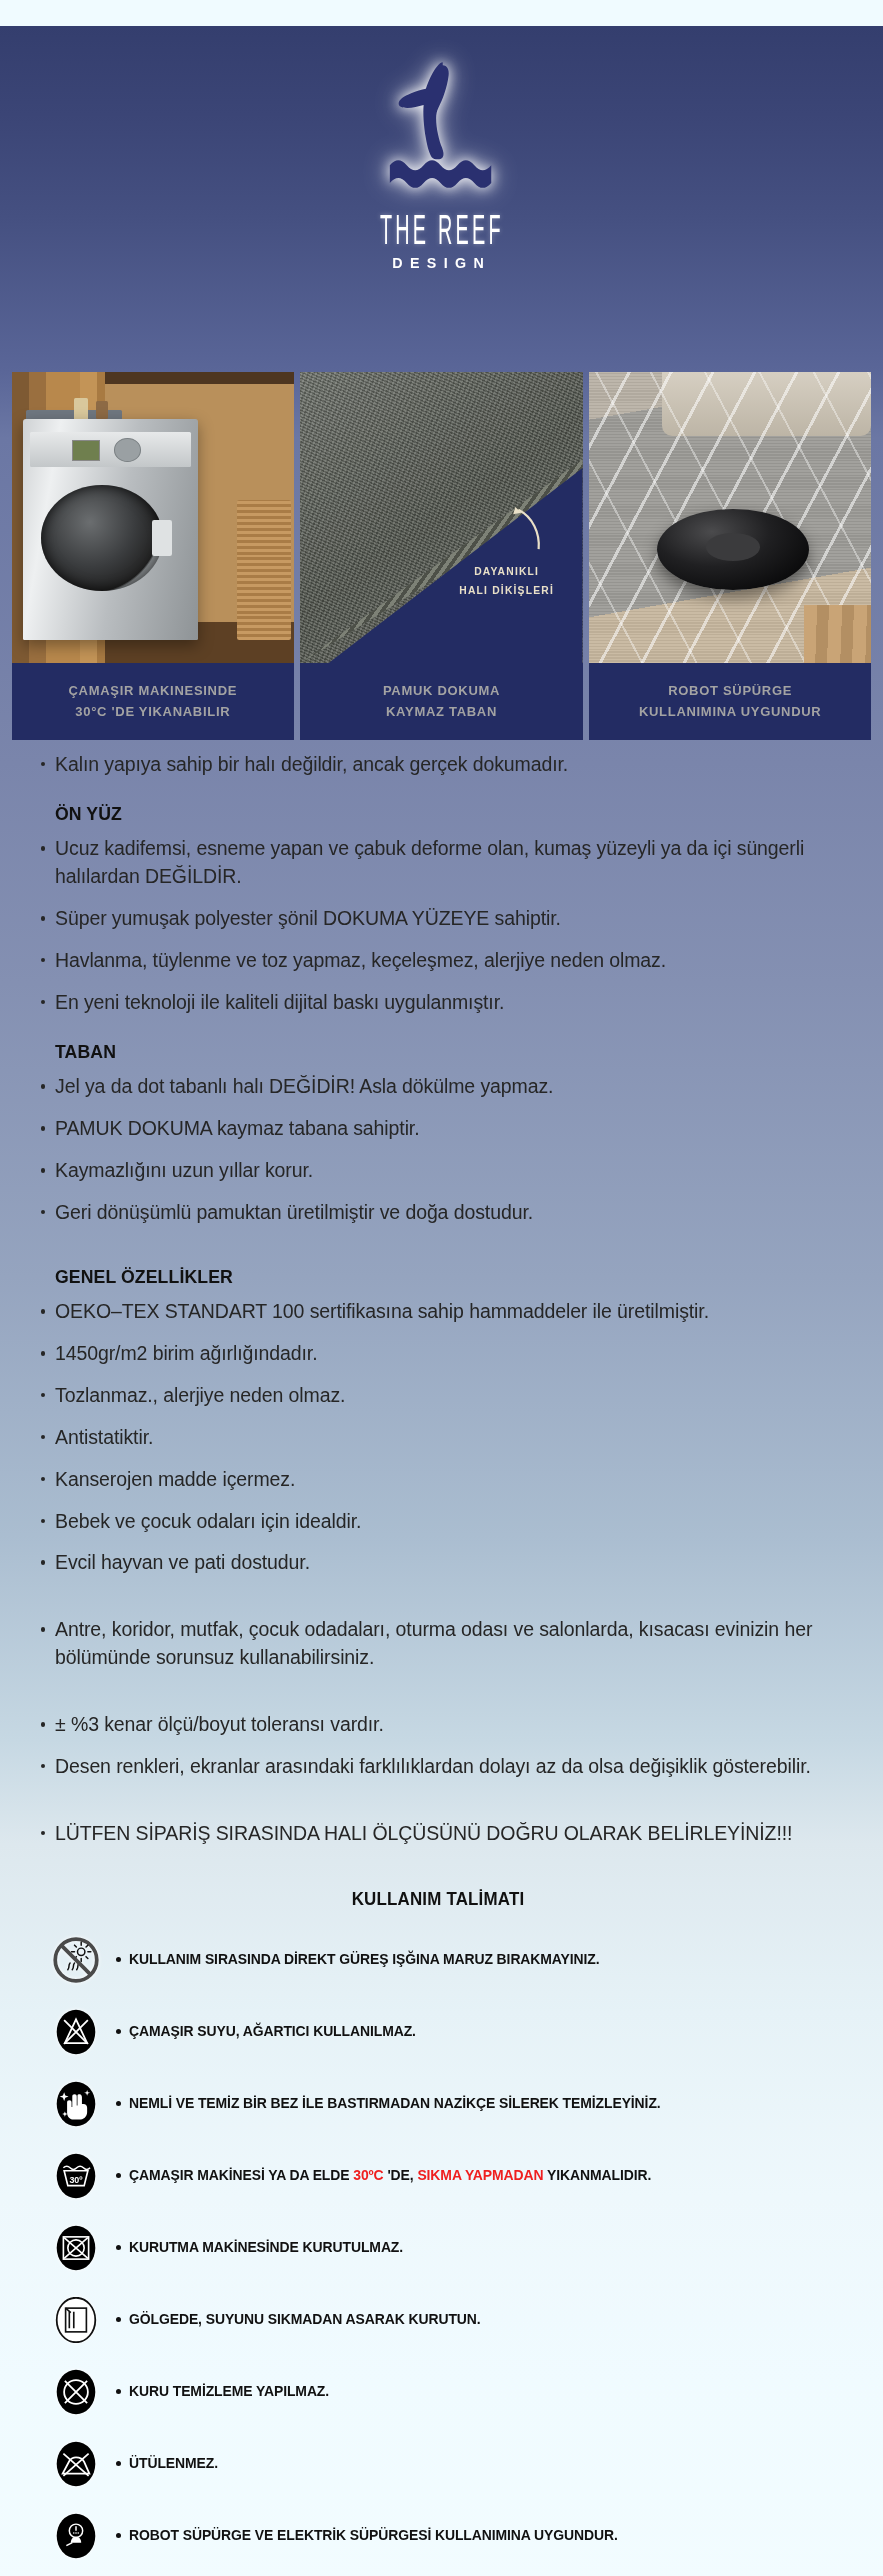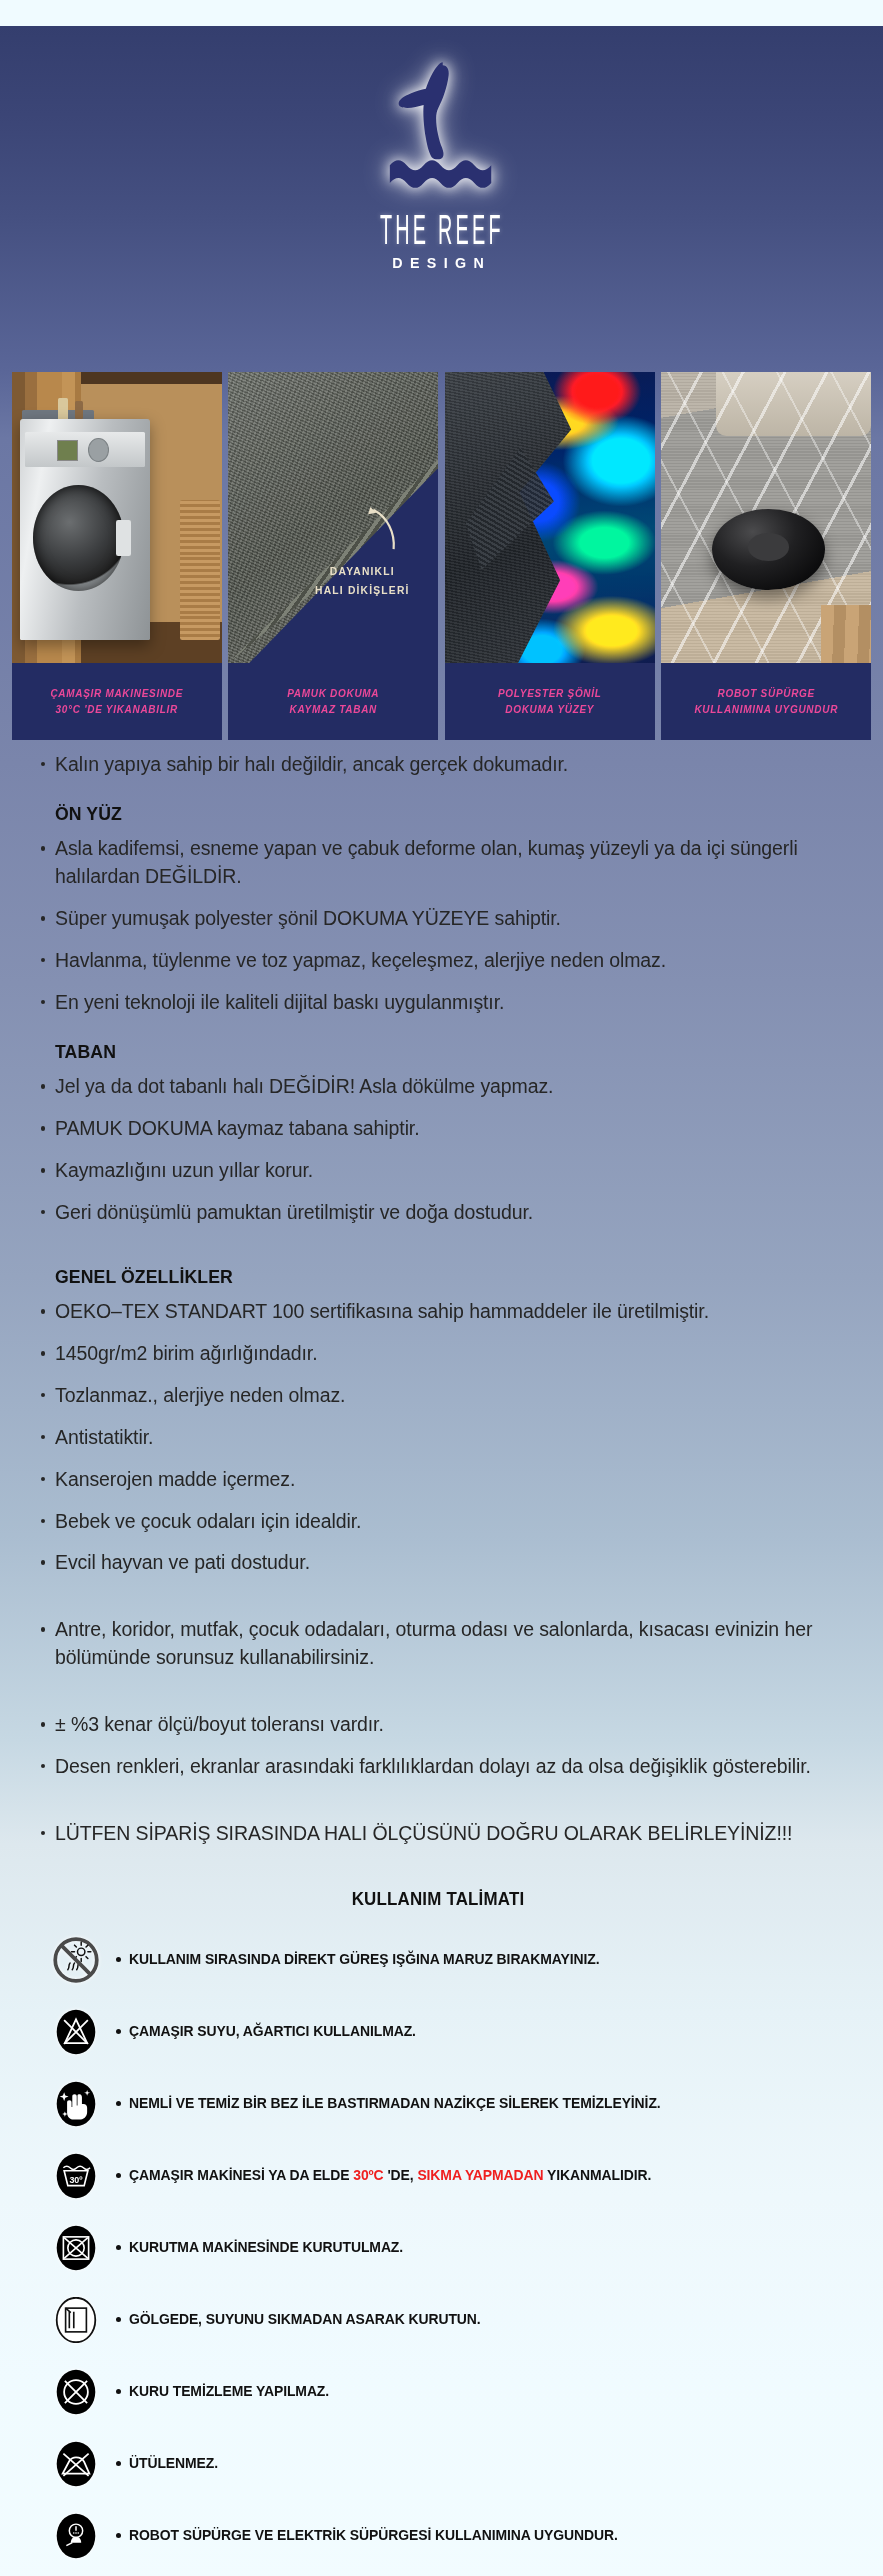--- a/index.html
+++ b/index.html
@@ -79,22 +79,22 @@
     display:flex; flex-direction:column;
   }
   .feat-photo{ position:relative; height:291px; overflow:hidden; }
   .feat-cap{
     height:77px; background:#232c63;
     display:flex; flex-direction:column; align-items:center; justify-content:center;
     text-align:center; padding:0 2.9px; box-sizing:border-box;
   }
   .feat-cap span{
     display:block;
-    color:#ec4899; font-weight:700; font-size:10px; letter-spacing:0.7px;
-    line-height:1.55; white-space:nowrap;font-style:italic;
+    color:#a3a3a3; font-weight:700; font-size:13px; letter-spacing:0.7px;
+    line-height:1.55; white-space:nowrap;
   }
 
   
   .p1{
     width:100%;height:100%;
     background:
       linear-gradient(90deg,#7e5a33 0 6%, #9a6f3f 6% 12%, #b8884c 12% 24%, #c39457 24% 30%, #a87a42 30% 33%, transparent 33%),
       linear-gradient(180deg, #4e3620 0 4%, transparent 4%),
       linear-gradient(180deg,#b9905b 0 86%, #5d4024 86% 100%);
     position:relative;
@@ -341,32 +341,20 @@
             <div>HALI DİKİŞLERİ</div>
           </div>
         </div>
       </div>
       <div class="feat-cap">
         <span>PAMUK DOKUMA</span>
         <span>KAYMAZ TABAN</span>
       </div>
     </div>
 
-    <div class="feature">
-      <div class="feat-photo">
-        <div class="p3">
-            <div class="swirl"></div>
-            <div class="fold"></div>
-          </div>
-      </div>
-      <div class="feat-cap">
-        <span>POLYESTER ŞÖNİL</span>
-        <span>DOKUMA YÜZEY</span>
-      </div>
-    </div>
 
     <div class="feature">
       <div class="feat-photo">
         <div class="p4">
             <div class="sofa"></div>
             <div class="lines"></div>
             <div class="robot"></div>
             <div class="wood"></div>
           </div>
       </div>
@@ -379,21 +367,21 @@
 
   <div class="content">
 
     <ul class="bullets">
       <li>Kalın yapıya sahip bir halı değildir, ancak gerçek dokumadır.</li>
     </ul>
 
     <div class="gap-sm"></div>
     <div class="heading">ÖN YÜZ</div>
     <ul class="bullets">
-      <li>Asla kadifemsi, esneme yapan ve çabuk deforme olan, kumaş yüzeyli ya da içi süngerli halılardan DEĞİLDİR.</li>
+      <li>Ucuz kadifemsi, esneme yapan ve çabuk deforme olan, kumaş yüzeyli ya da içi süngerli halılardan DEĞİLDİR.</li>
       <li>Süper yumuşak polyester şönil DOKUMA YÜZEYE sahiptir.</li>
       <li>Havlanma, tüylenme ve toz yapmaz, keçeleşmez, alerjiye neden olmaz.</li>
       <li>En yeni teknoloji ile kaliteli dijital baskı uygulanmıştır.</li>
     </ul>
 
     <div class="gap-sm"></div>
     <div class="heading">TABAN</div>
     <ul class="bullets">
       <li>Jel ya da dot tabanlı halı DEĞİDİR! Asla dökülme yapmaz.</li>
       <li>PAMUK DOKUMA kaymaz tabana sahiptir.</li>

